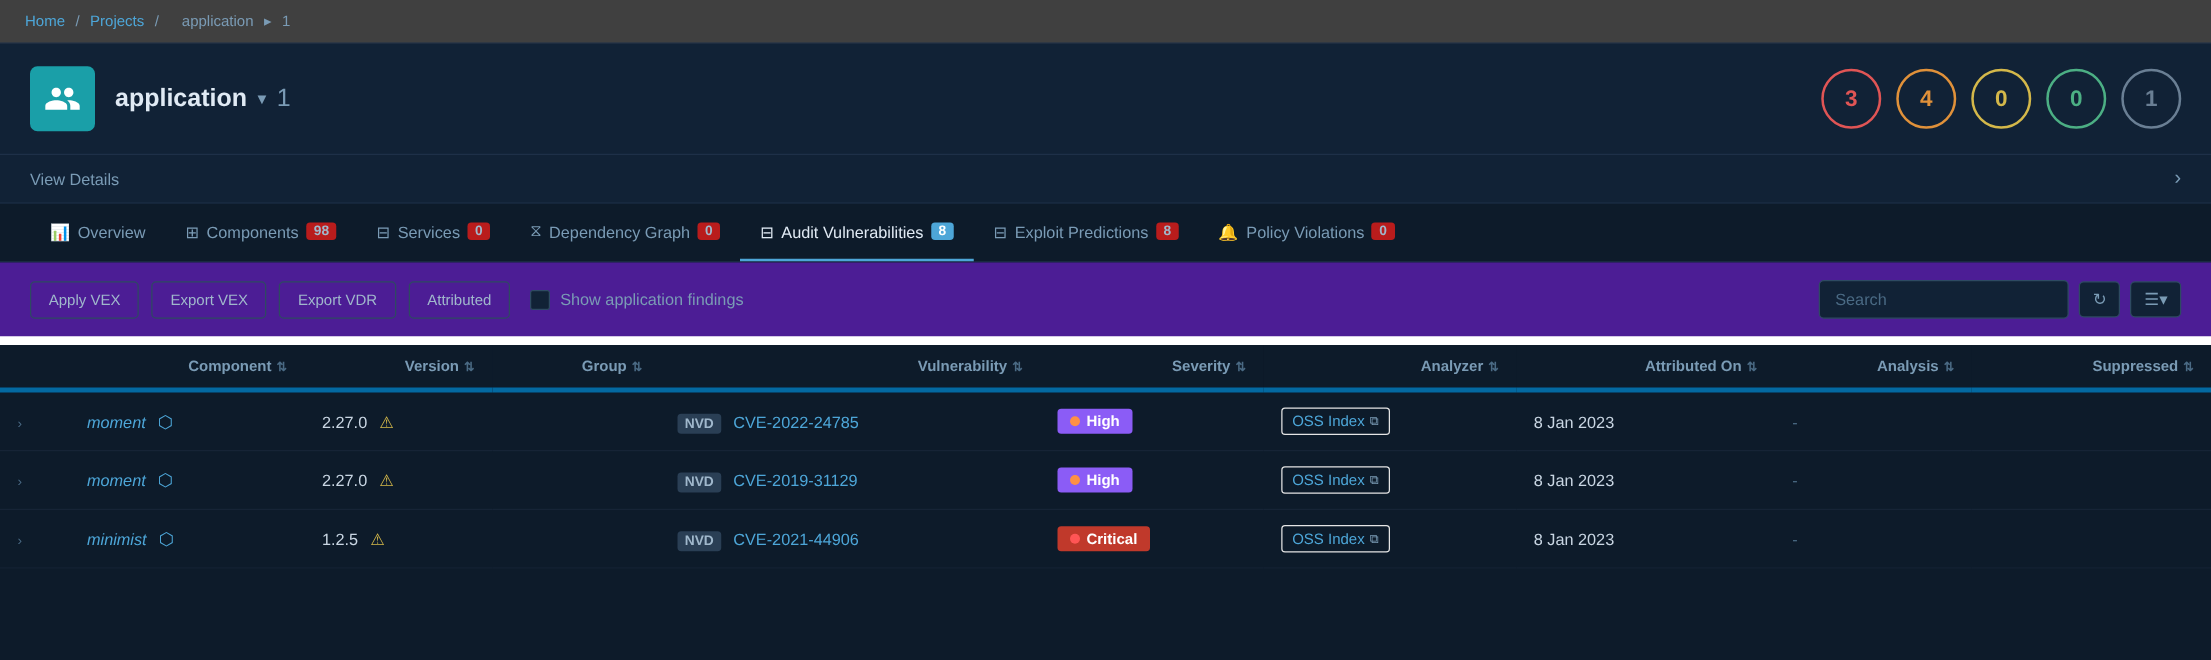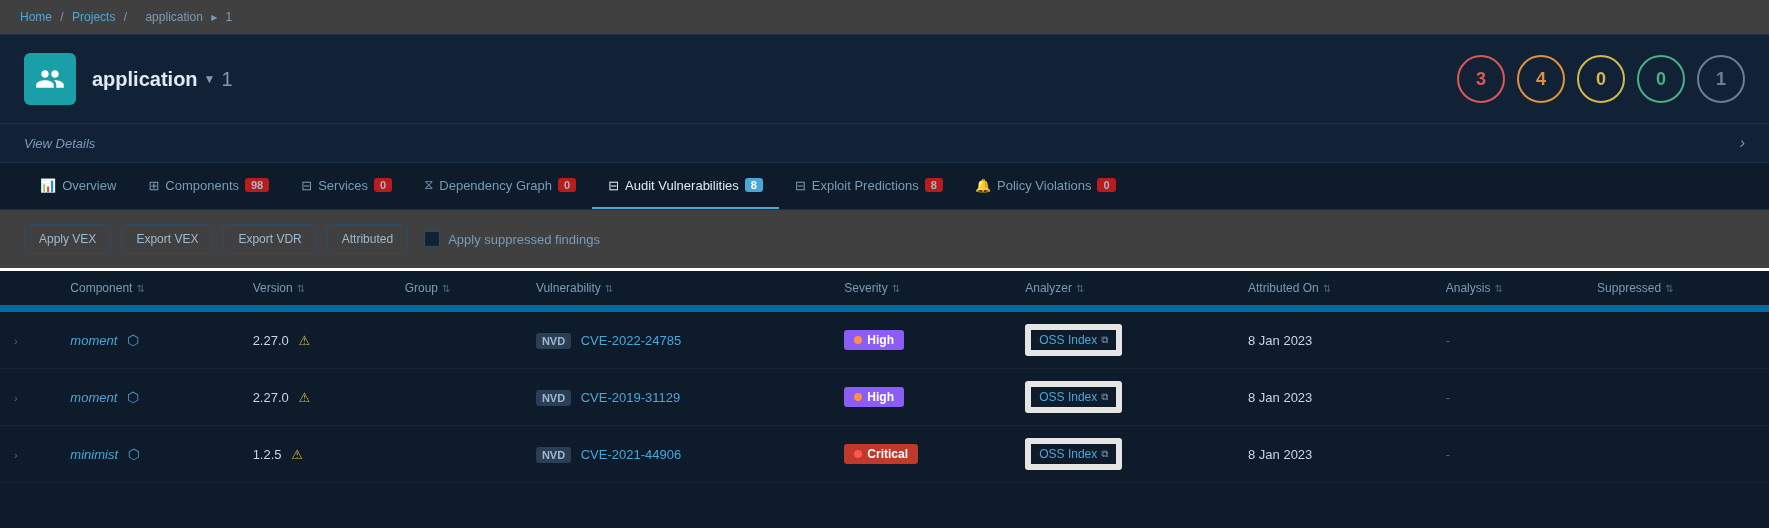--- a/index.html
+++ b/index.html
@@ -92,21 +92,20 @@
     .view-details-bar {
       background: #112236;
       padding: 10px 24px;
       display: flex;
       align-items: center;
       justify-content: space-between;
       border-bottom: 1px solid #1e3048;
       color: #7a9bb5;
       font-size: 13px;
       cursor: pointer;
-      font-style: italic;
     }
     .chevron-right { color: #7a9bb5; font-size: 16px; }
 
     
     .tabs-bar {
       background: #0d1b2a;
       padding: 0 24px;
       display: flex;
       align-items: center;
       gap: 0;
@@ -135,26 +134,26 @@
       font-size: 11px;
       font-weight: 600;
     }
     .tab.active .tab-badge {
       background: #4da6d8;
       color: #fff;
     }
 
     
     .toolbar {
-      background: #404040;
+      background: #4c1d95;
       padding: 14px 24px;
       display: flex;
       align-items: center;
       gap: 10px;
-      border-bottom: 3px solid #ffffff;
+      border-bottom: 7px solid #ffffff;
     }
     .btn {
       padding: 7px 14px;
       border-radius: 4px;
       font-size: 12px;
       cursor: pointer;
       display: flex;
       align-items: center;
       gap: 5px;
       font-weight: 500;
@@ -206,25 +205,25 @@
     }
 
     
     .data-table {
       width: 100%;
       border-collapse: collapse;
     }
     .data-table th {
       background: #0d1b2a;
       color: #7a9bb5;
-      font-weight: 400;
+      font-weight: 700;
       font-size: 12px;
       padding: 10px 14px;
-      text-align: left;
-      border-bottom: 7px solid #0369a1;
+      text-align: right;
+      border-bottom: 4px solid #0369a1;
       white-space: nowrap;
     }
     .data-table th .sort-icon {
       color: #4a6a84;
       margin-left: 4px;
       font-size: 10px;
     }
     .data-table td {
       padding: 12px 14px;
       border-bottom: 1px solid #162436;
@@ -294,21 +293,21 @@
       background: #ff9044;
       display: inline-block;
     }
     .severity-dot-critical {
       width: 8px; height: 8px; border-radius: 50%;
       background: #ff5555;
       display: inline-block;
     }
     .oss-badge {
       background: transparent;
-      border: 6px solid #e5e5e5;
+      border: 1px solid #e5e5e5;
       color: #4da6d8;
       padding: 3px 8px;
       border-radius: 3px;
       font-size: 12px;
       cursor: pointer;
       display: inline-flex;
       align-items: center;
       gap: 4px;
     }
     .oss-badge .ext-icon { font-size: 10px; color: #7a9bb5; }
@@ -391,21 +390,26 @@
     </div>
   </div>
 
 <div class="toolbar">
   <button class="btn btn-outline">Apply VEX</button>
   <button class="btn btn-outline">Export VEX</button>
   <button class="btn btn-outline">Export VDR</button>
   <button class="btn btn-outline">Attributed</button>
   <div class="checkbox-suppressed">
     <div class="checkbox-box"></div>
-    <span class="show-suppressed-label">Apply suppressed findings</span>
+    <span class="show-suppressed-label">Show application findings</span>
+  </div>
+  <div class="toolbar-right">
+    <input class="search-input" type="text" placeholder="Search" style="">
+    <button class="icon-btn" title="Refresh">↻</button>
+    <button class="icon-btn" title="View options">☰▾</button>
   </div>
 </div>
 
 <div class="table-container">
   <table class="data-table">
     <thead>
       <tr id="table-header-row">
           <th></th>
           <th>Component<span class="sort-icon">⇅</span></th>
           <th>Version<span class="sort-icon">⇅</span></th>

